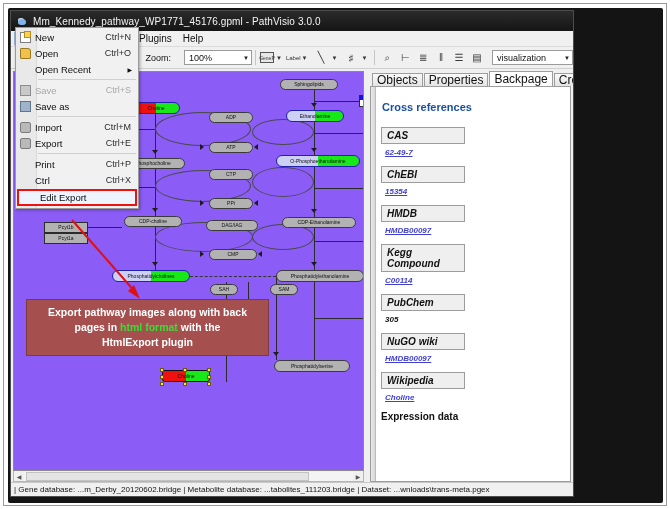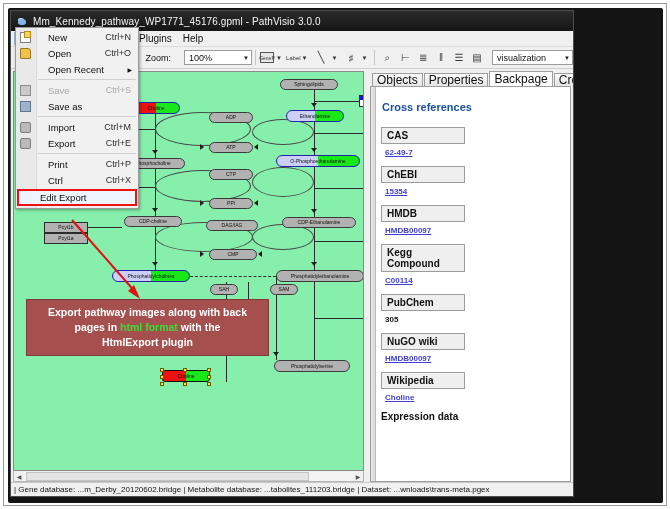--- a/index.html
+++ b/index.html
@@ -115,21 +115,21 @@
     padding: 2px 0 0 2px;
   }
   .canvas-outer {
     flex:1 1 auto; position: relative;
     border: 1px solid #8a8a8a;
     background: #ffffff;
     overflow: hidden;
   }
   .canvas {
     position: absolute; left:0; top:0; right:0; bottom:0;
-    background: #86efac;
+    background: #8b5cf6;
   }
   .hscroll {
     height: 11px; background:#f0f0f0;
     border:1px solid #b5b5b5; border-top:none;
     display:flex; align-items:center;
     flex: 0 0 auto;
   }
   .hscroll .sb-arrow { width:10px; text-align:center; font-size:6px; color:#555; }
   .hscroll .sb-track { flex:1 1 auto; height:9px; background:#f4f4f4; position:relative; }
   .hscroll .sb-thumb {
@@ -172,21 +172,21 @@
   }
   .panel-scroll-left {
     position:absolute; left:0; top:0; bottom:0; width:5px;
     background: linear-gradient(90deg,#e9e9e9,#d8d8d8);
     border-right:1px solid #bbb;
   }
   .cross-ref-title {
     color: #1b4fa0; font-weight: bold; font-size: 11px;
     margin: 4px 0 14px 1px;
   }
-  .xref-block { margin-bottom: 9px; }
+  .xref-block { margin-bottom: 9px; font-style: italic; }
   .xref-head {
     border:1px solid #9c9c9c;
     background: #efefef;
     font-weight: bold; font-size: 10px; color:#111;
     padding: 2px 5px;
     width: 84px;
   }
   .xref-val { font-size: 8px; margin: 4px 0 0 4px; color: #111; font-weight:bold;}
   .xref-val a { color: #3f3fd0; text-decoration: underline; }
   .expr-title { font-weight: bold; font-size: 10px; color:#111; margin-top: 4px; }
@@ -210,21 +210,21 @@
     z-index: 60;
     padding: 1px 0;
     font-size: 9.5px;
   }
   .dropdown .gutter {
     position:absolute; left:0; top:0; bottom:0; width:21px;
     background:#e9e9e9; border-right:1px solid #dadada;
   }
   .dd-item {
     position: relative; display: flex; align-items: center;
-    height: 16px; padding-left: 32px; color:#0d0d0d;
+    height: 16px; padding-left: 19px; color:#0d0d0d;
     z-index: 2;
   }
   .dd-item .lbl { flex: 1 1 auto; }
   .dd-item .acc { color:#2a2a2a; padding-right: 7px; font-size: 9px; }
   .dd-item .submark { font-size: 6px; padding-right:6px; }
   .dd-item.disabled .lbl, .dd-item.disabled .acc { color: #a8a8a8; }
   .dd-item .ic {
     position: absolute; left: 4px; top: 3px;
     width: 11px; height: 11px;
   }

